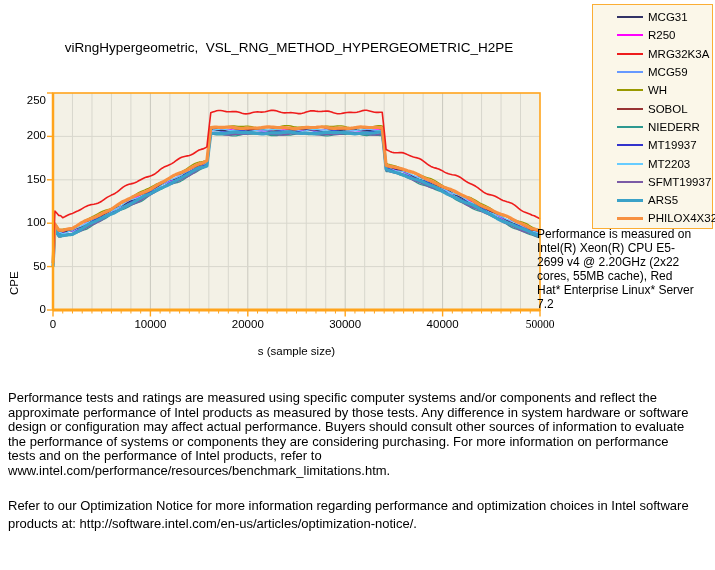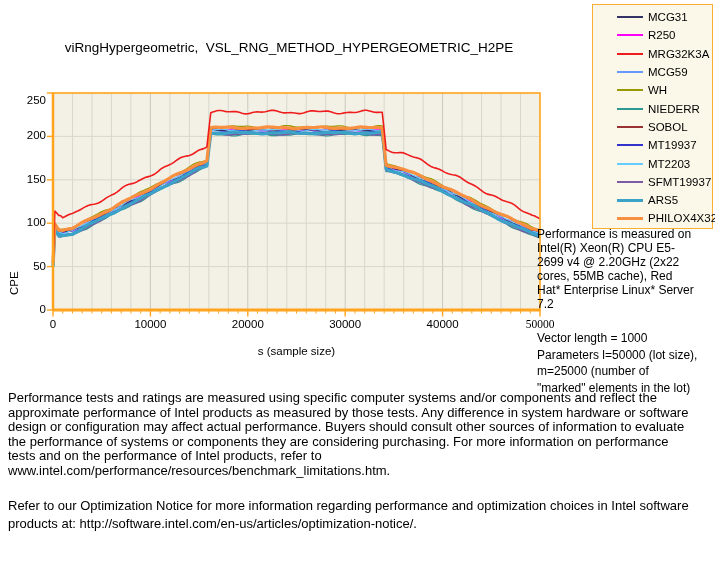--- a/index.html
+++ b/index.html
@@ -55,26 +55,26 @@
       </div>
       <div class="legend-row">
         <div class="legend-swatch" style="height: 2px; background: rgb(102, 153, 255);"></div>
         <span class="legend-label">MCG59</span>
       </div>
       <div class="legend-row">
         <div class="legend-swatch" style="height: 2px; background: rgb(153, 153, 0);"></div>
         <span class="legend-label">WH</span>
       </div>
       <div class="legend-row">
+        <div class="legend-swatch" style="height: 2px; background: rgb(153, 51, 51);"></div>
+        <span class="legend-label">SOBOL</span>
+      </div>
+      <div class="legend-row">
         <div class="legend-swatch" style="height: 2px; background: rgb(45, 153, 144);"></div>
         <span class="legend-label">NIEDERR</span>
-      </div>
-      <div class="legend-row">
-        <div class="legend-swatch" style="height: 2px; background: rgb(153, 51, 51);"></div>
-        <span class="legend-label">SOBOL</span>
       </div>
       <div class="legend-row">
         <div class="legend-swatch" style="height: 2px; background: rgb(51, 51, 204);"></div>
         <span class="legend-label">MT19937</span>
       </div>
       <div class="legend-row">
         <div class="legend-swatch" style="height: 2px; background: rgb(102, 204, 255);"></div>
         <span class="legend-label">MT2203</span>
       </div>
       <div class="legend-row">
@@ -210,24 +210,20 @@
       <div class="tick-label x-tick-label" style="left: 412.6px; top: 318px;">40000</div>
       <div class="tick-label x-tick-label" style="left: 510px; top: 318px; font-family: Liberation Serif, serif;">50000</div>
     </div>
 
   <div class="note note-sys">Performance is measured on
 Intel(R) Xeon(R) CPU E5-
 2699 v4 @ 2.20GHz (2x22
 cores, 55MB cache), Red
 Hat* Enterprise Linux* Server
 7.2</div>
-  <div class="note note-params">Vector length = 1000
-Parameters l=50000 (lot size),
-m=25000 (number of
-"marked" elements in the lot)</div>
 
   <div class="footnote fn1">Performance tests and ratings are measured using specific computer systems and/or components and reflect the
 approximate performance of Intel products as measured by those tests. Any difference in system hardware or software
 design or configuration may affect actual performance. Buyers should consult other sources of information to evaluate
 the performance of systems or components they are considering purchasing. For more information on performance
 tests and on the performance of Intel products, refer to
 www.intel.com/performance/resources/benchmark_limitations.htm.</div>
   <div class="footnote fn2">Refer to our Optimization Notice for more information regarding performance and optimization choices in Intel software
 products at: http://software.intel.com/en-us/articles/optimization-notice/.</div>
 

